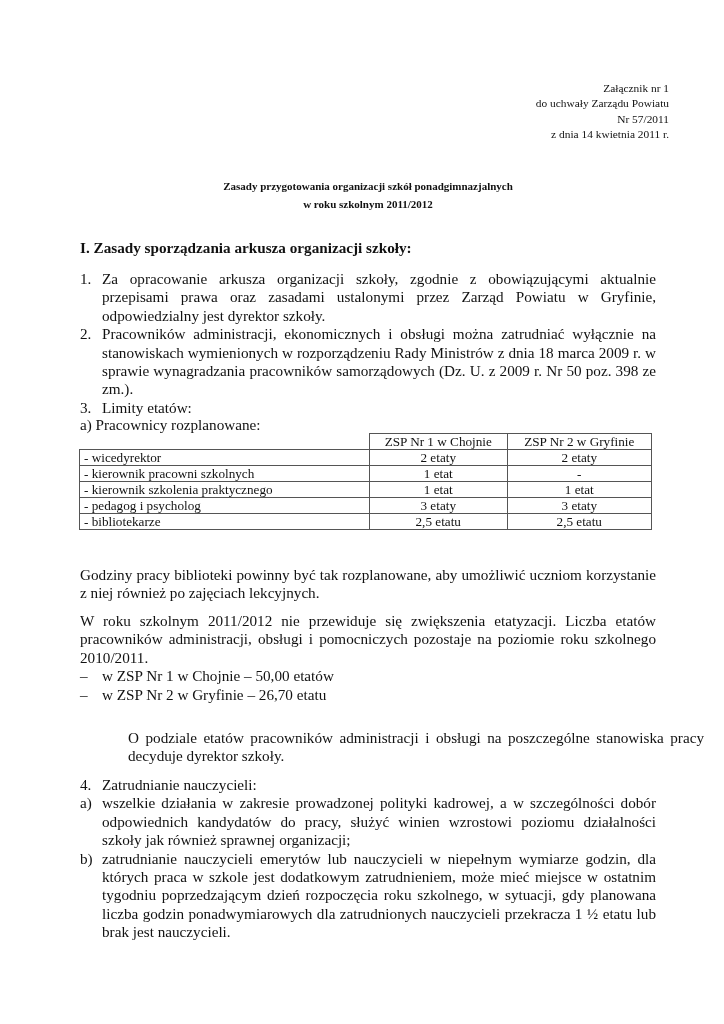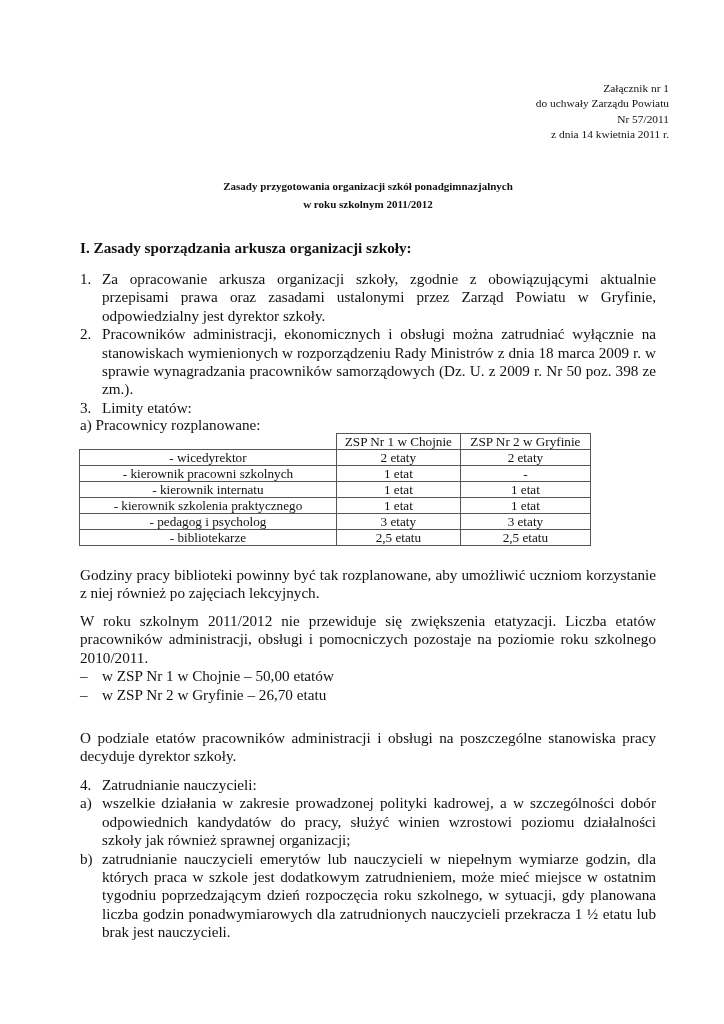--- a/index.html
+++ b/index.html
@@ -24,25 +24,25 @@
   }
   .list {
     position: absolute; left: 80px; width: 576px; top: 270px;
     line-height: 18.4px;
   }
   .li { display: flex; }
   .li .num { width: 22px; flex: none; }
   .li .txt { flex: 1; text-align: justify; text-align-last: left; }
   .label-a { position: absolute; left: 80px; top: 416px; }
   table.staff {
-    position: absolute; left: 79px; top: 433px; width: 512px;
+    position: absolute; left: 79px; top: 433px; width: 573px;
     border-collapse: collapse; font-size: 13.2px; line-height: 15px;
   }
   table.staff td, table.staff th {
-    border: 1px solid #555; padding: 0 4px; font-weight: normal; height: 15px; text-align: center;
+    border: 1px solid #555; padding: 0 4px; font-weight: normal; height: 15px;
   }
   table.staff th.blank { border-top: none; border-left: none; }
   table.staff td.c, table.staff th.c { text-align: center; }
   .col1 { width: 285px; }
   .col2 { width: 130px; }
   .col3 { width: 137px; }
   .block { position: absolute; left: 80px; width: 576px; line-height: 18.4px; text-align: justify; }
   .justify-last-left { text-align-last: left; }
   .dash-item { display: flex; }
   .dash-item .dash { width: 22px; flex: none; }
@@ -96,25 +96,20 @@
         <td>- wicedyrektor</td>
         <td class="c">2 etaty</td>
         <td class="c">2 etaty</td>
       </tr>
       <tr>
         <td>- kierownik pracowni szkolnych</td>
         <td class="c">1 etat</td>
         <td class="c">-</td>
       </tr>
       <tr>
-        <td>- kierownik internatu</td>
-        <td class="c">1 etat</td>
-        <td class="c">1 etat</td>
-      </tr>
-      <tr>
         <td>- kierownik szkolenia praktycznego</td>
         <td class="c">1 etat</td>
         <td class="c">1 etat</td>
       </tr>
       <tr>
         <td>- pedagog i psycholog</td>
         <td class="c">3 etaty</td>
         <td class="c">3 etaty</td>
       </tr>
       <tr>
@@ -132,21 +127,21 @@
     <div class="dash-item">
       <span class="dash">–</span>
       <span>w ZSP Nr 1 w Chojnie – 50,00 etatów</span>
     </div>
     <div class="dash-item">
       <span class="dash">–</span>
       <span>w ZSP Nr 2 w Gryfinie – 26,70 etatu</span>
     </div>
   </div>
 
-  <div class="block justify-last-left" style="top:729px;">O podziale etatów pracowników administracji i obsługi na poszczególne stanowiska pracy decyduje dyrektor szkoły.</div>
+  <div class="block justify-last-left" style="top:729px;margin-left:48px;">O podziale etatów pracowników administracji i obsługi na poszczególne stanowiska pracy decyduje dyrektor szkoły.</div>
 
   <div class="block" style="top:776px;">
     <div class="li">
       <span class="num">4.</span>
       <span>Zatrudnianie nauczycieli:</span>
     </div>
     <div class="li">
       <span class="num">a)</span>
       <span class="txt">wszelkie działania w zakresie prowadzonej polityki kadrowej, a w szczególności dobór odpowiednich kandydatów do pracy, służyć winien wzrostowi poziomu działalności szkoły jak również sprawnej organizacji;</span>
     </div>

